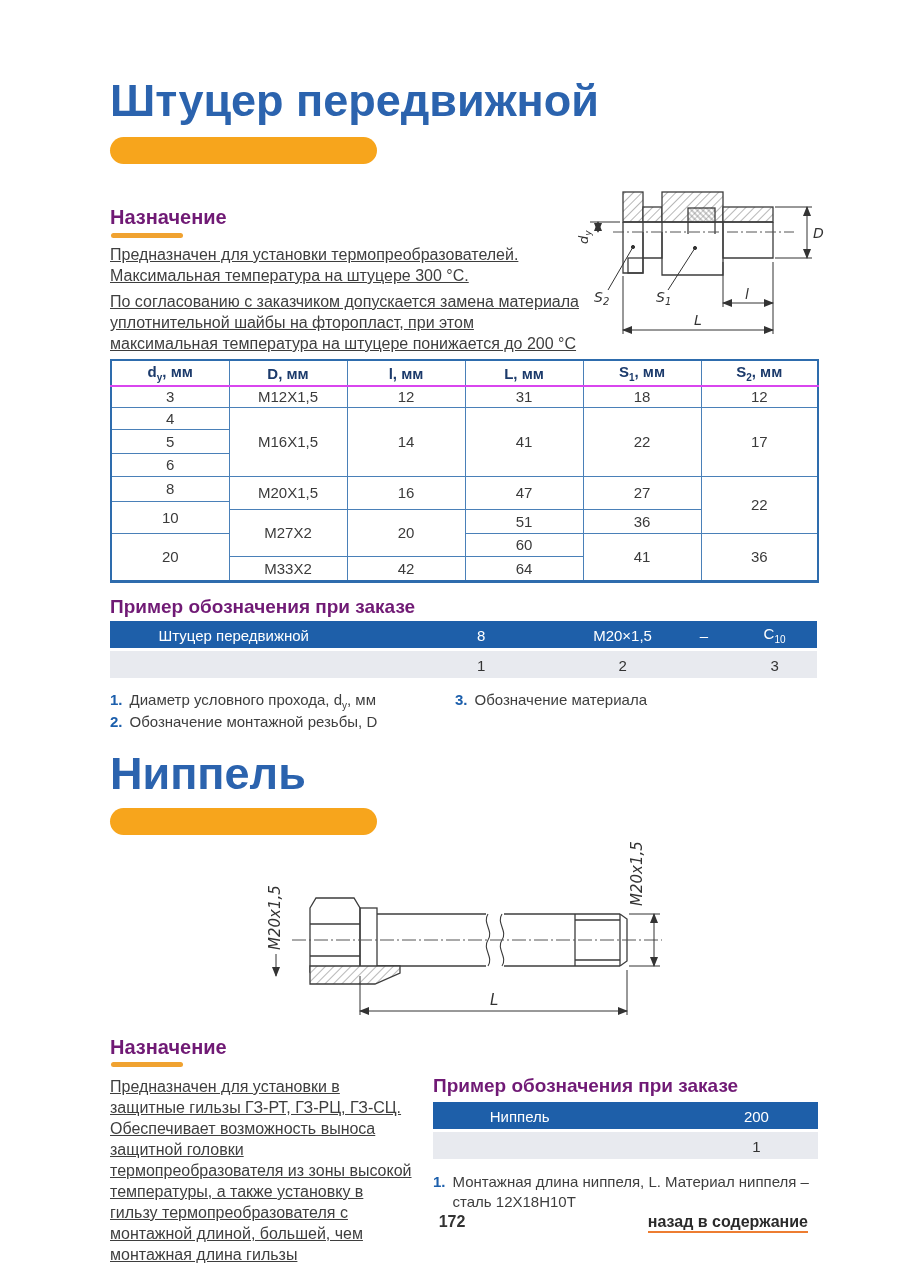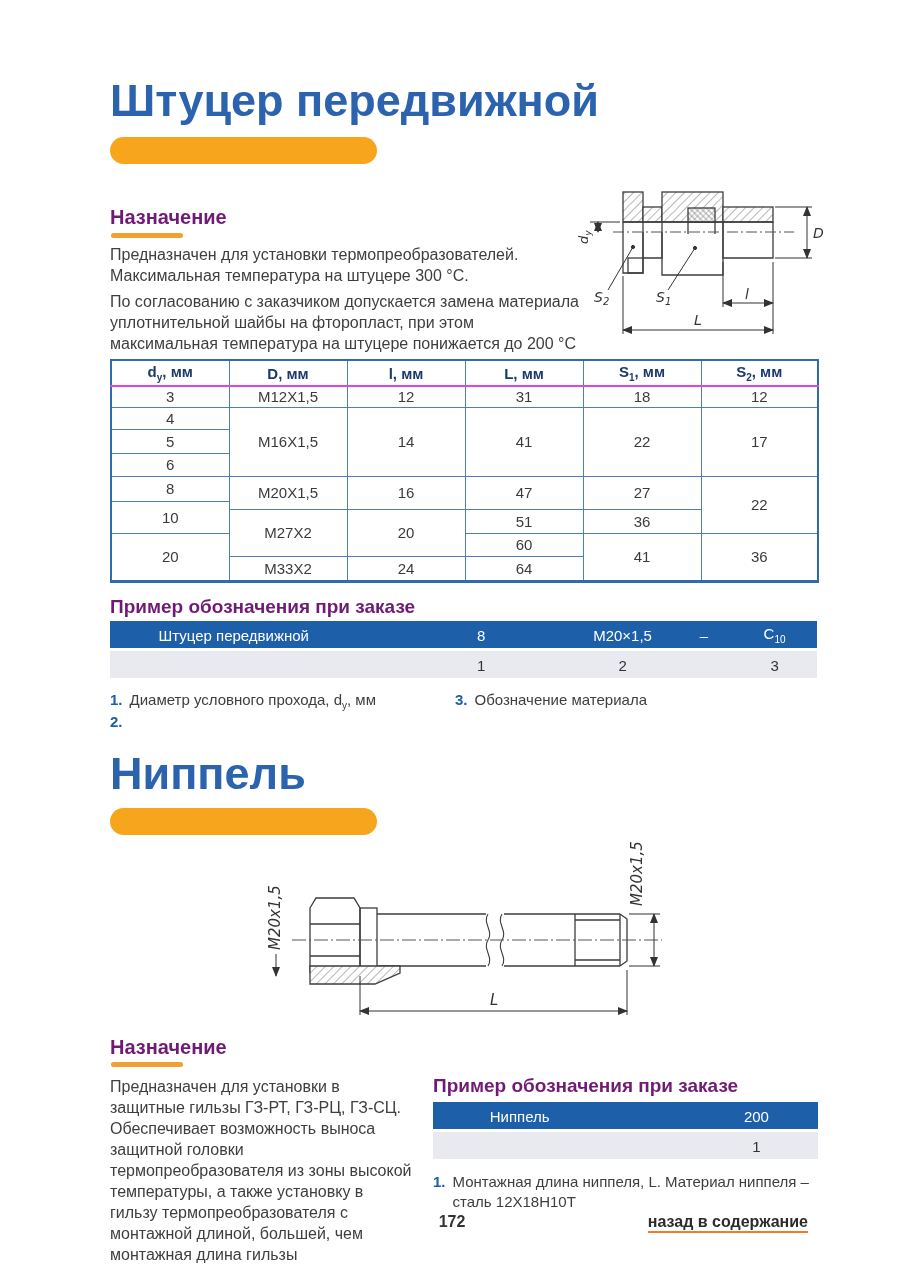--- a/index.html
+++ b/index.html
@@ -3,21 +3,21 @@
 <meta charset="utf-8">
 <style>
   html,body{margin:0;padding:0;background:#ffffff;}
   body{width:900px;height:1281px;position:relative;font-family:"Liberation Sans",sans-serif;color:#3e3e3e;overflow:hidden;}
   .abs{position:absolute;}
   .page-title{font-size:45px;font-weight:bold;color:#2b63ae;letter-spacing:0;}
   .orange-bar{background:#f7a51c;height:27px;width:267px;border-radius:14px;}
   .sec-head{font-size:20px;font-weight:bold;color:#701a75;}
   .sec-underline{background:#f0a230;height:5px;width:72px;border-radius:3px;}
   .body-text{font-size:16px;line-height:21px;color:#3e3e3e;}
-  .body-text p{margin:0 8px 5px 0;}
+  .body-text p{margin:0 8px 5px 0;text-decoration:underline;}
   
   table.dims{border-collapse:collapse;table-layout:fixed;width:707px;border:2px solid #2e6cad;border-bottom-width:3px;}
   table.dims th, table.dims td{border:1px solid #4a80b8;text-align:center;vertical-align:middle;padding:0;font-size:15px;color:#3b3b3b;}
   table.dims th{font-weight:bold;color:#1b3a6b;border-bottom:2px solid #d946ef;}
   sub{font-size:10px;}
   
   .order-row{position:relative;height:27px;font-size:15px;}
   .order-row.blue{background:#1e5fa9;color:#ffffff;}
   .order-row.gray{background:#e8eaef;color:#333333;margin-top:3px;}
   .order-row .pos{position:absolute;top:50%;transform:translate(-50%,-50%);white-space:nowrap;}
@@ -168,21 +168,21 @@
       <td>36</td>
     </tr>
     <tr style="height:23px;">
       <td rowspan="2">20</td>
       <td>60</td>
       <td rowspan="2">41</td>
       <td rowspan="2">36</td>
     </tr>
     <tr style="height:25px;">
       <td>M33X2</td>
-      <td>24</td>
+      <td>42</td>
       <td>64</td>
     </tr>
   </tbody>
 </table>
 
 <div class="abs sec-head" style="left:110px;top:596px;font-size:19px;">Пример обозначения при заказе</div>
 <div class="abs" style="left:110px;top:621px;width:707px;">
   <div class="order-row blue">
     <span class="pos" style="left:17.5%;">Штуцер передвижной</span>
     <span class="pos" style="left:52.5%;">8</span>
@@ -196,20 +196,21 @@
     <span class="pos" style="left:94%;">3</span>
   </div>
 </div>
 
 <div class="abs note note-row" style="left:110px;top:690px;width:340px;">
   <span class="num">1.</span>
   <span><span>Диаметр условного прохода, d</span><sub>у</sub><span>, мм</span></span>
 </div>
 <div class="abs note note-row" style="left:110px;top:712px;width:340px;">
   <span class="num">2.</span>
+  <span>Обозначение монтажной резьбы, D</span>
 </div>
 <div class="abs note note-row" style="left:455px;top:690px;width:330px;">
   <span class="num">3.</span>
   <span>Обозначение материала</span>
 </div>
 
 <div class="abs page-title" style="left:110px;top:748px;">Ниппель</div>
 <div class="abs orange-bar" style="left:110px;top:808px;"></div>
 
 <svg class="abs" style="left:230px;top:832px;" width="440" height="200" viewBox="0 0 440 200">

